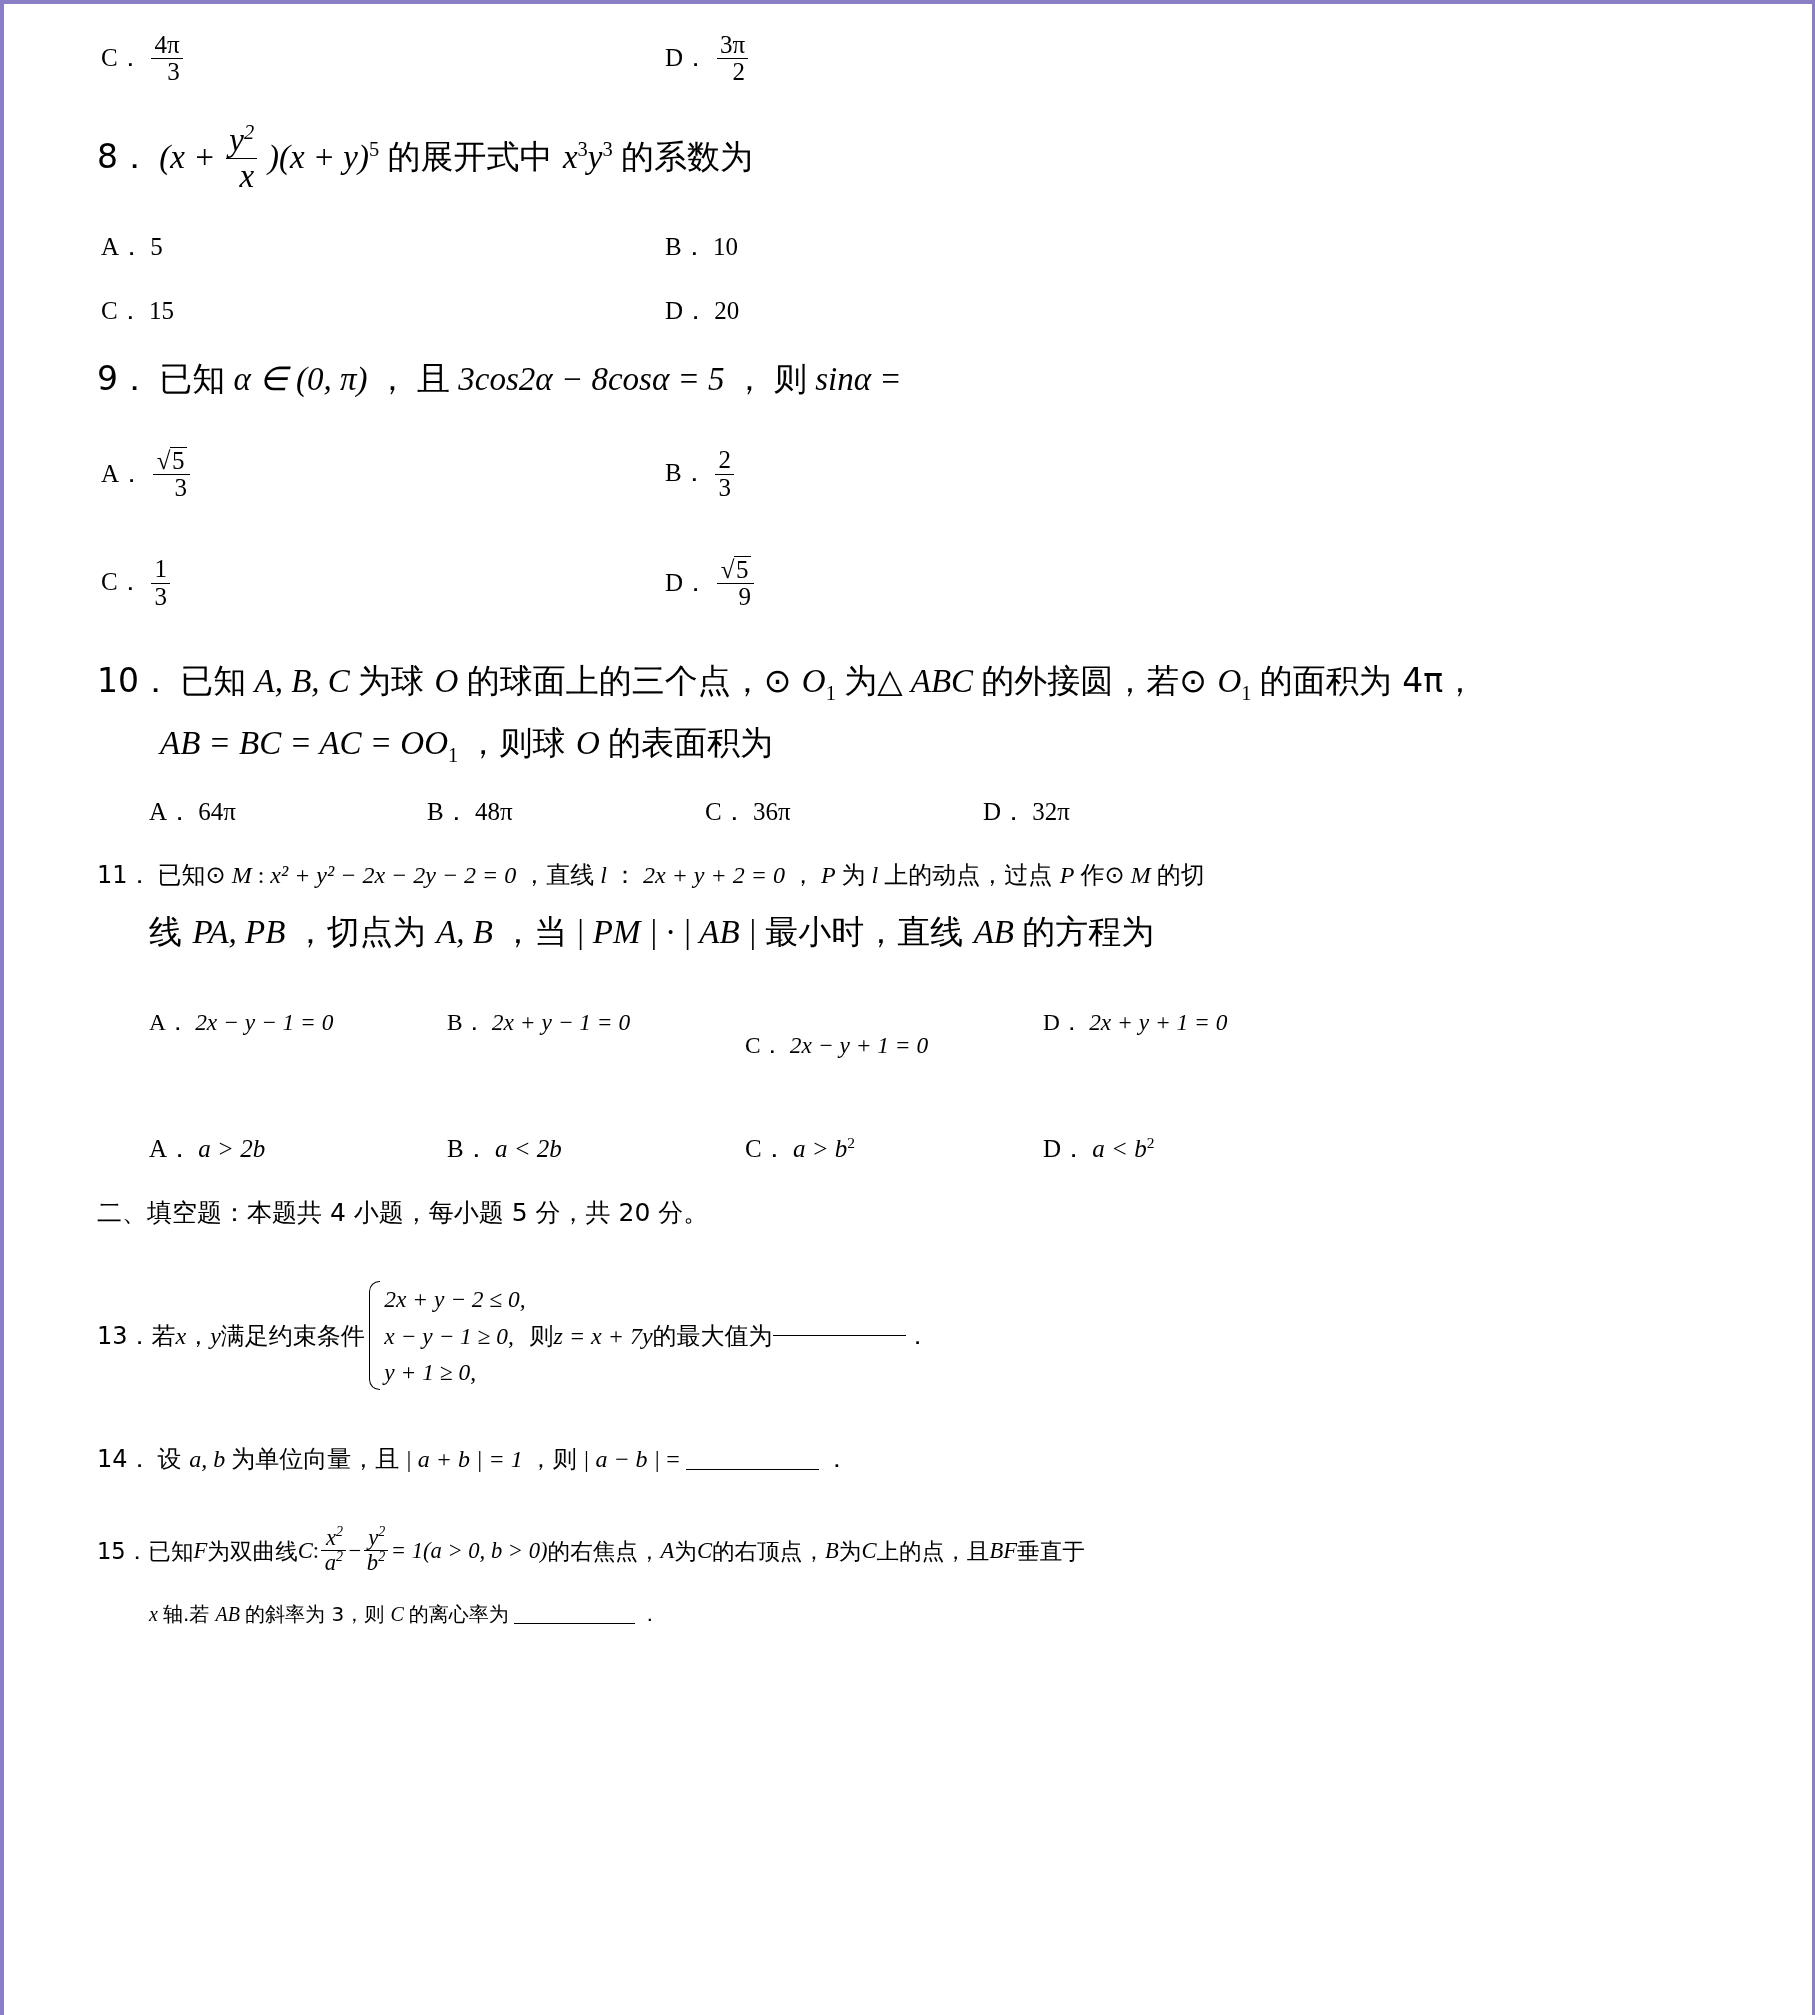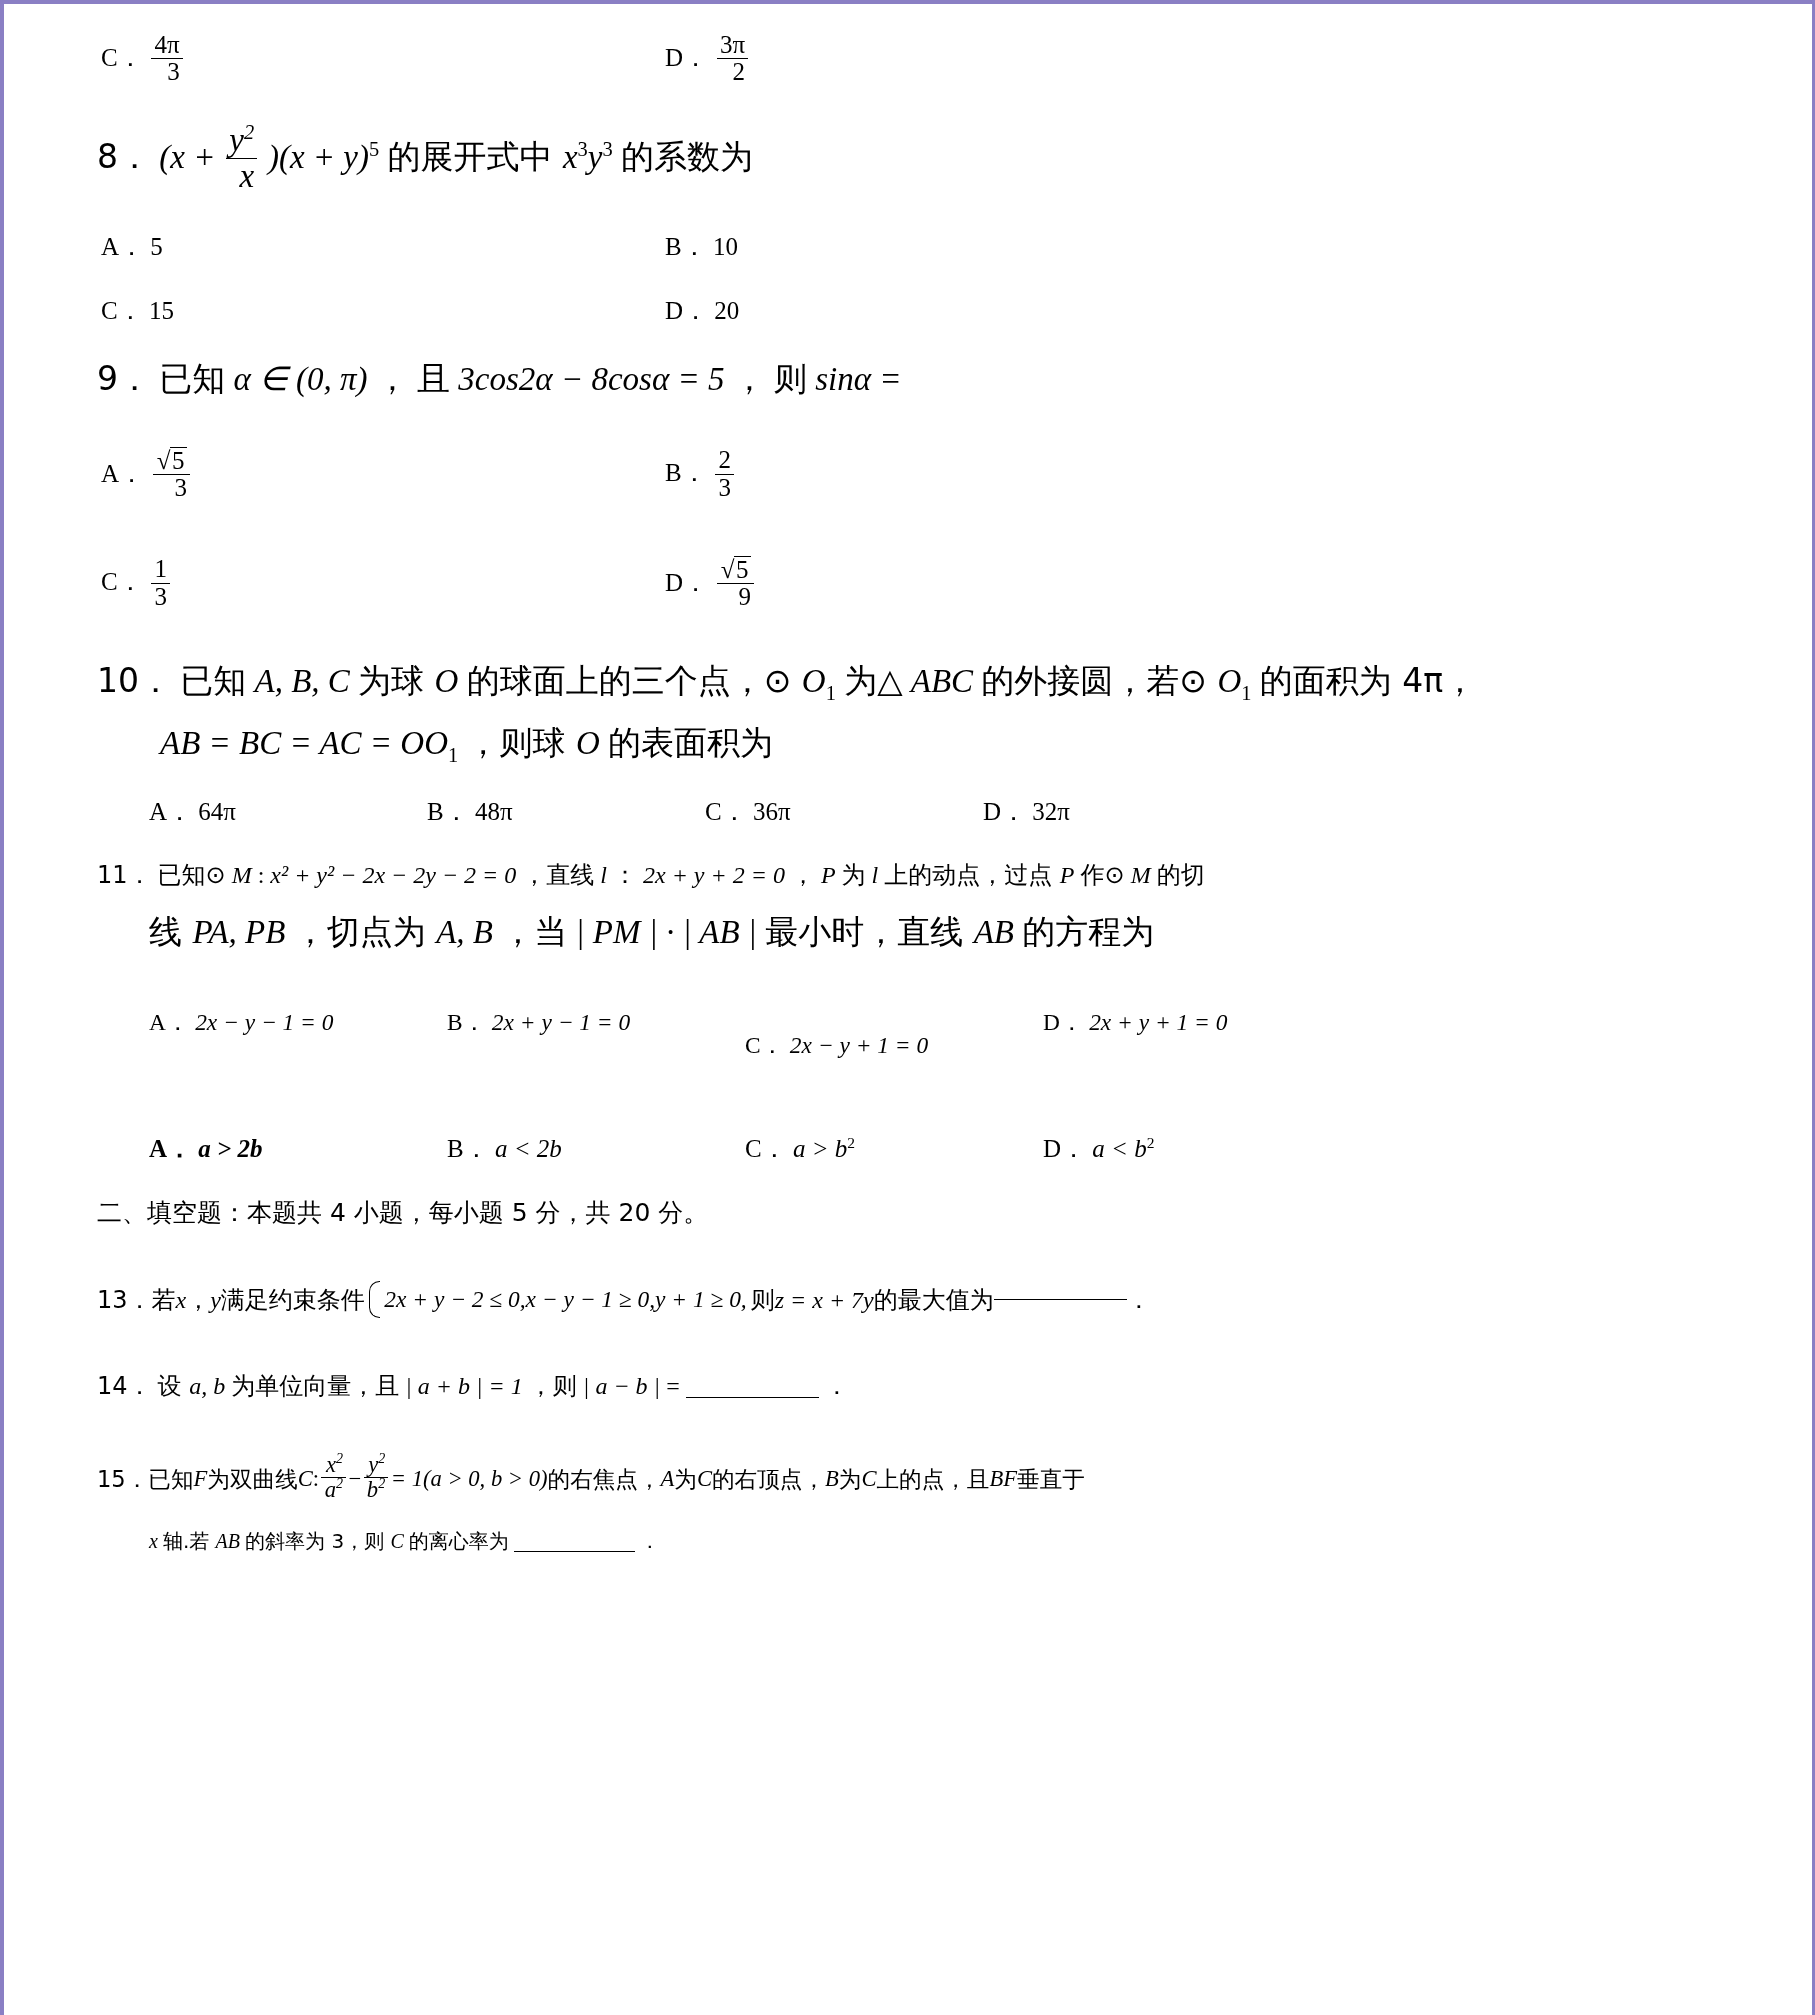--- a/index.html
+++ b/index.html
@@ -102,21 +102,21 @@
   .brace{
     width:10.5px;
     border-left:1.6px solid #000;
     border-top:1.6px solid #000;
     border-bottom:1.6px solid #000;
     border-radius:10.5px 0 0 10.5px;
     margin-right:4px;
   }
   .system-rows{
     display:flex;
-    flex-direction:row;
+    flex-direction:column;
     justify-content:center;
     font-size:23.4px;
     line-height:1.55;
   }
   .system-rows > div{white-space:nowrap;}
 
   .spacer-sm{height:17.7px;}
   .spacer-md{height:28px;}
   .spacer-lg{height:39px;}
 </style>
@@ -349,21 +349,21 @@
         <span class="mi">2x + y + 1 = 0</span>
       </div>
     </div>
 
     <div class="spacer-lg"></div>
 
 
     <div class="spacer-lg"></div>
 
     <div class="opt-row" style="margin-left:48px;">
-      <div class="opt" style="width:298px;font-weight:bold;">
+      <div class="opt" style="width:298px;">
         <span class="mn">A．</span>
         <span class="mi">a &gt; 2b</span>
       </div>
       <div class="opt" style="width:298px;">
         <span class="mn">B．</span>
         <span class="mi">a &lt; 2b</span>
       </div>
       <div class="opt" style="width:298px;">
         <span class="mn">C．</span>
         <span class="mi">a &gt; b</span><sup class="mn">2</sup>

